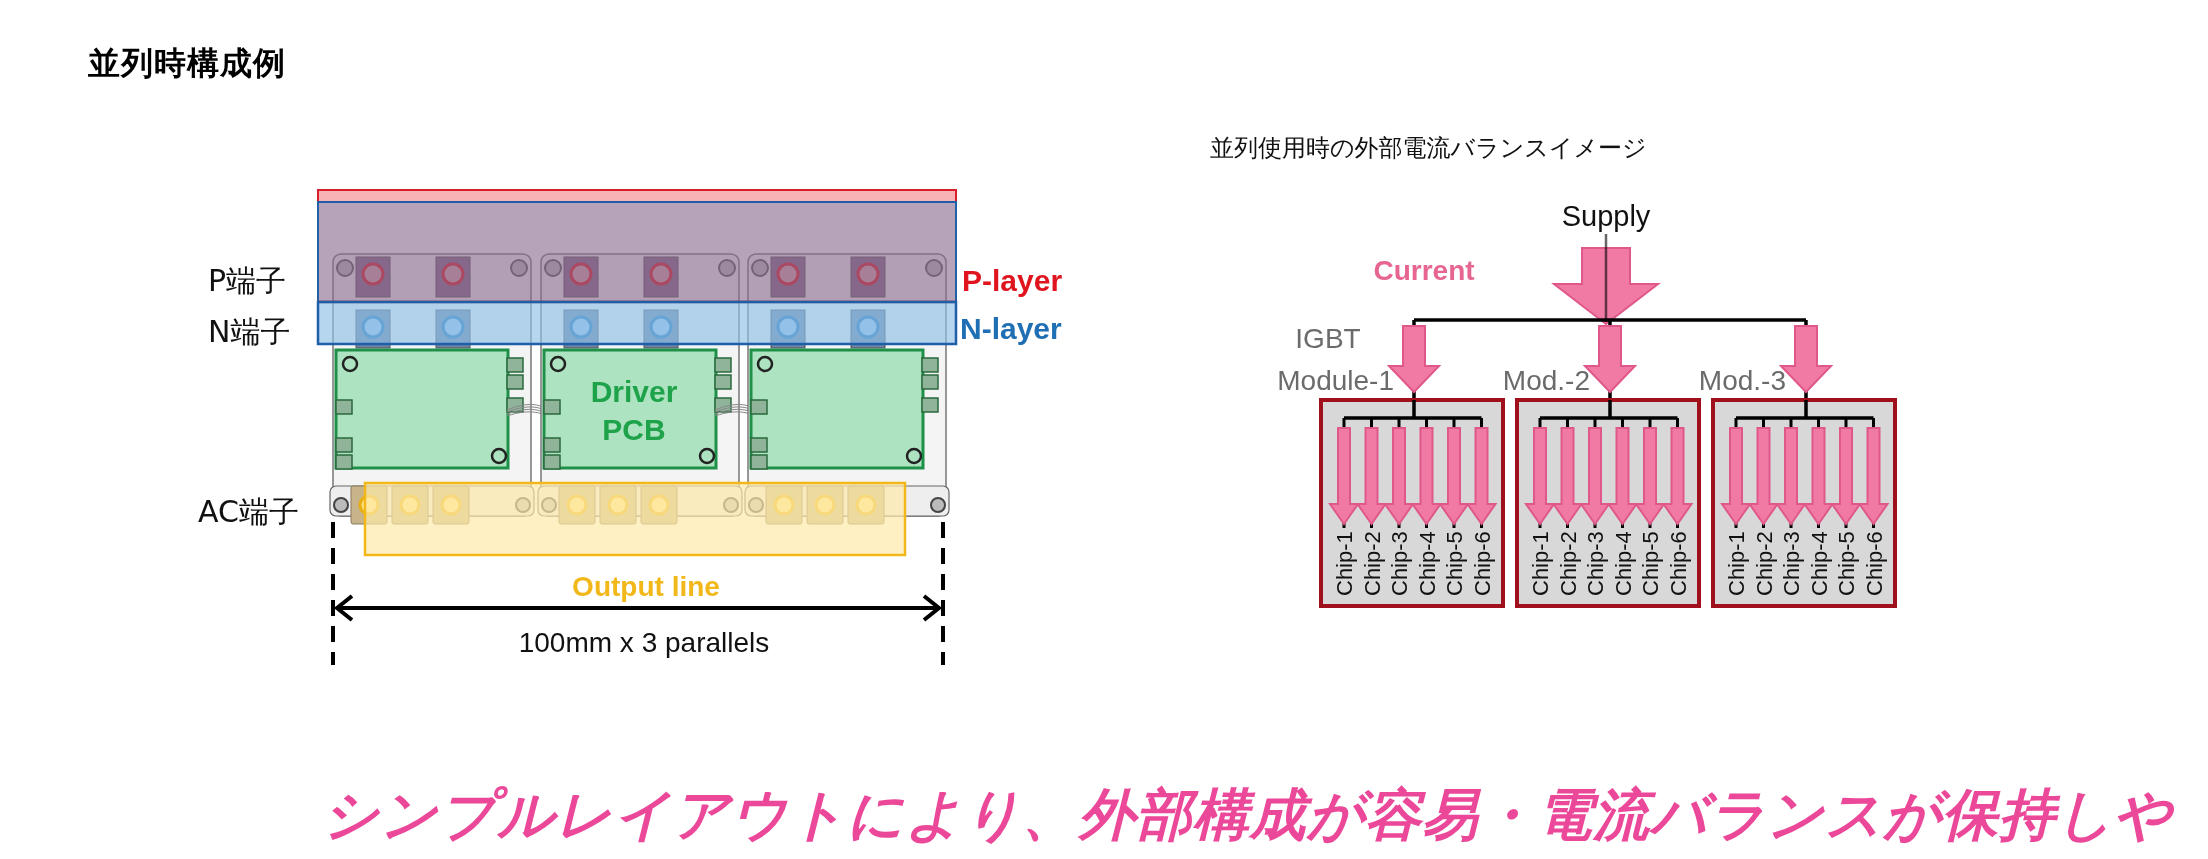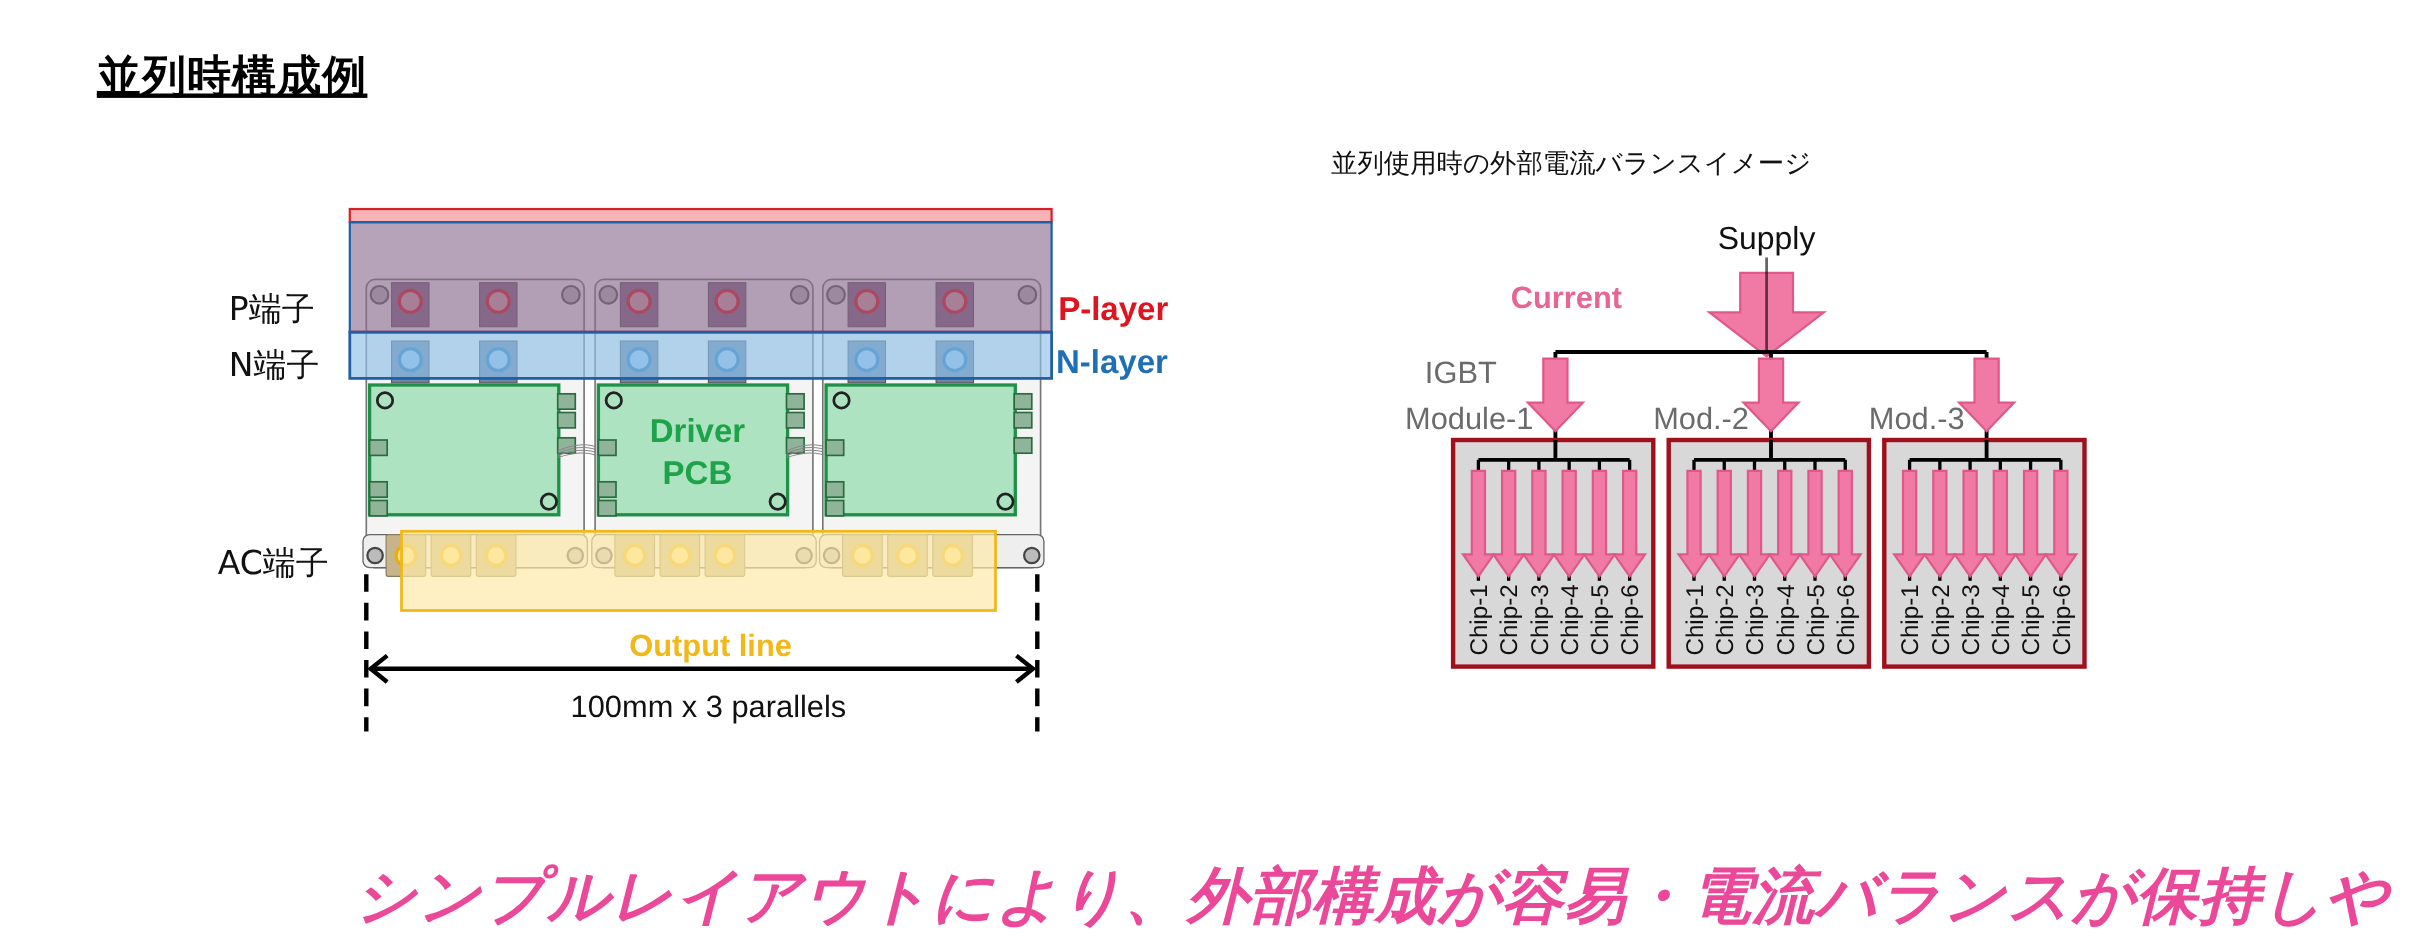--- a/index.html
+++ b/index.html
@@ -1,19 +1,19 @@
 <!DOCTYPE html>
 <html><head>
 <meta charset="utf-8">
 <style>
   html, body { margin:0; padding:0; background:#ffffff; }
   body { width:2208px; height:859px; position:relative; overflow:hidden;
          font-family:"DejaVu Sans", sans-serif; }
   .abs { position:absolute; }
-  #page-title { left:88px; top:42px; font-size:40px; font-weight:bold; color:#000; letter-spacing:1px;text-decoration:underline; }
+  #page-title { left:88px; top:42px; font-size:32px; font-weight:bold; color:#000; letter-spacing:1px; }
   #right-title { left:1210px; top:132px; font-size:24px; color:#111; }
   #conclusion { left:322px; top:778px; font-size:56px; font-weight:bold; color:#ec4899; letter-spacing:1px;font-style:italic; }
   svg text { font-family:"Liberation Sans", sans-serif; }
   svg .jp { font-family:"DejaVu Sans", sans-serif; }
 </style>
 </head>
 <body>
 
 <div id="page-title" class="abs">並列時構成例</div>
 <div id="right-title" class="abs">並列使用時の外部電流バランスイメージ</div>

